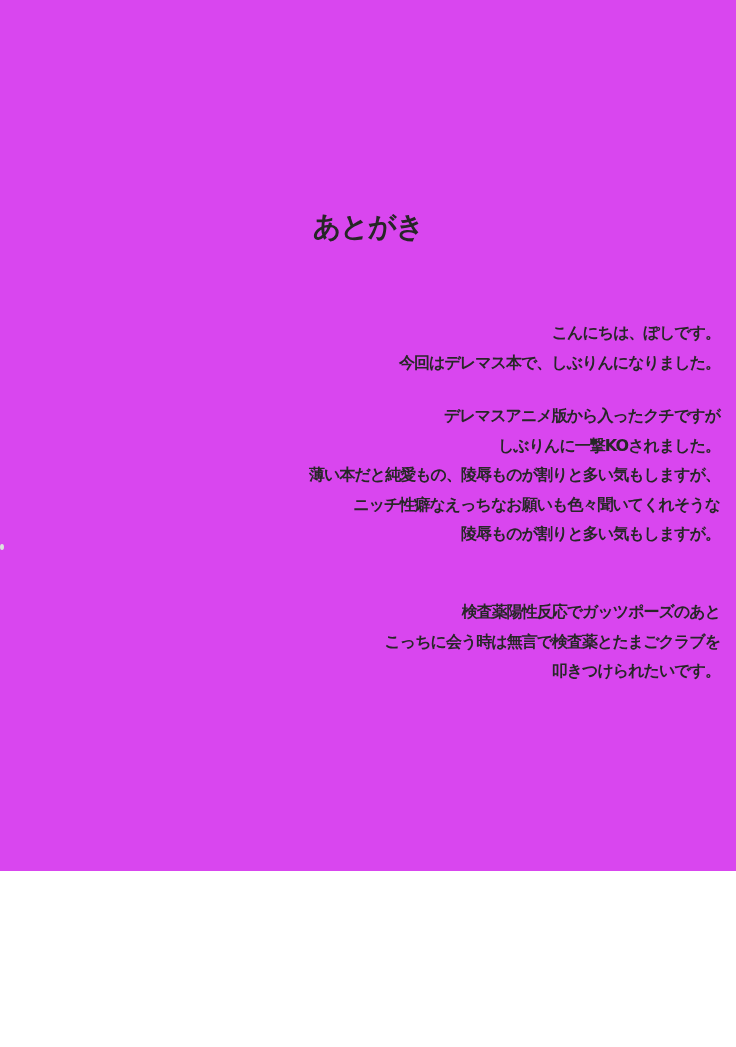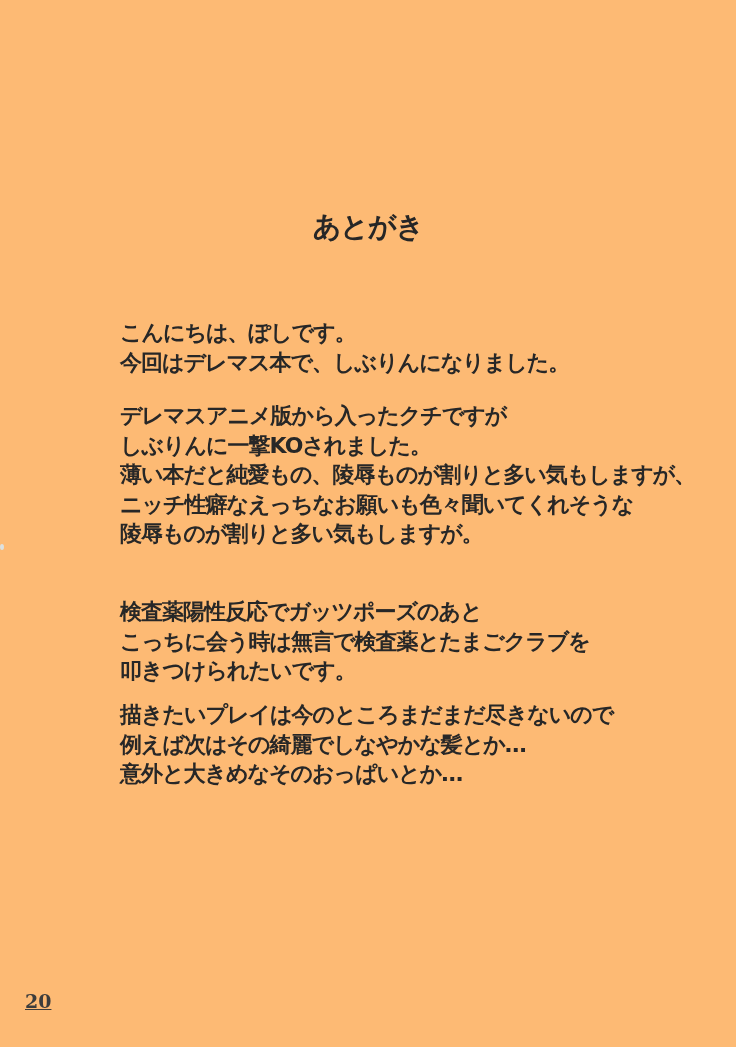--- a/index.html
+++ b/index.html
@@ -3,22 +3,22 @@
 <meta charset="utf-8">
 <style>
   html, body {
     margin: 0;
     padding: 0;
     background: #ffffff;
   }
   .scan-page {
     position: relative;
     width: 736px;
-    height: 1047px;
-    background: #fdba74;
+    height: 871px;
+    background: #d946ef;
     overflow: hidden;
     font-family: "DejaVu Sans", sans-serif;
   }
   .afterword-title {
     position: absolute;
     top: 207px;
     left: 0;
     width: 736px;
     margin: 0;
     text-align: center;
@@ -26,25 +26,26 @@
     line-height: 40px;
     font-weight: 700;
     letter-spacing: -1px;
     color: #262626;
   }
   .para {
     position: absolute;
     left: 120px;
     width: 600px;
     margin: 0;
-    font-size: 22px;
+    font-size: 16px;
     line-height: 29.5px;
     font-weight: 700;
     letter-spacing: -1px;
     color: #272727;
+    text-align: right;
   }
   .para .line {
     display: block;
     white-space: nowrap;
   }
   .para-1 { top: 318px; }
   .para-2 { top: 401px; }
   .para-3 { top: 585px; margin-top: 12px; }
   .para-4 { top: 700px; }
   .page-number {
@@ -87,23 +88,18 @@
     <span class="line">ニッチ性癖なえっちなお願いも色々聞いてくれそうな</span>
     <span class="line">陵辱ものが割りと多い気もしますが。</span>
   </p>
 
   <p class="para para-3">
     <span class="line">検査薬陽性反応でガッツポーズのあと</span>
     <span class="line">こっちに会う時は無言で検査薬とたまごクラブを</span>
     <span class="line">叩きつけられたいです。</span>
   </p>
 
-  <p class="para para-4">
-    <span class="line">描きたいプレイは今のところまだまだ尽きないので</span>
-    <span class="line">例えば次はその綺麗でしなやかな髪とか…</span>
-    <span class="line">意外と大きめなそのおっぱいとか…</span>
-  </p>
 
   <div class="page-number">20</div>
 
   <div class="scan-speck"></div>
 
 </div>
 
 </body></html>

